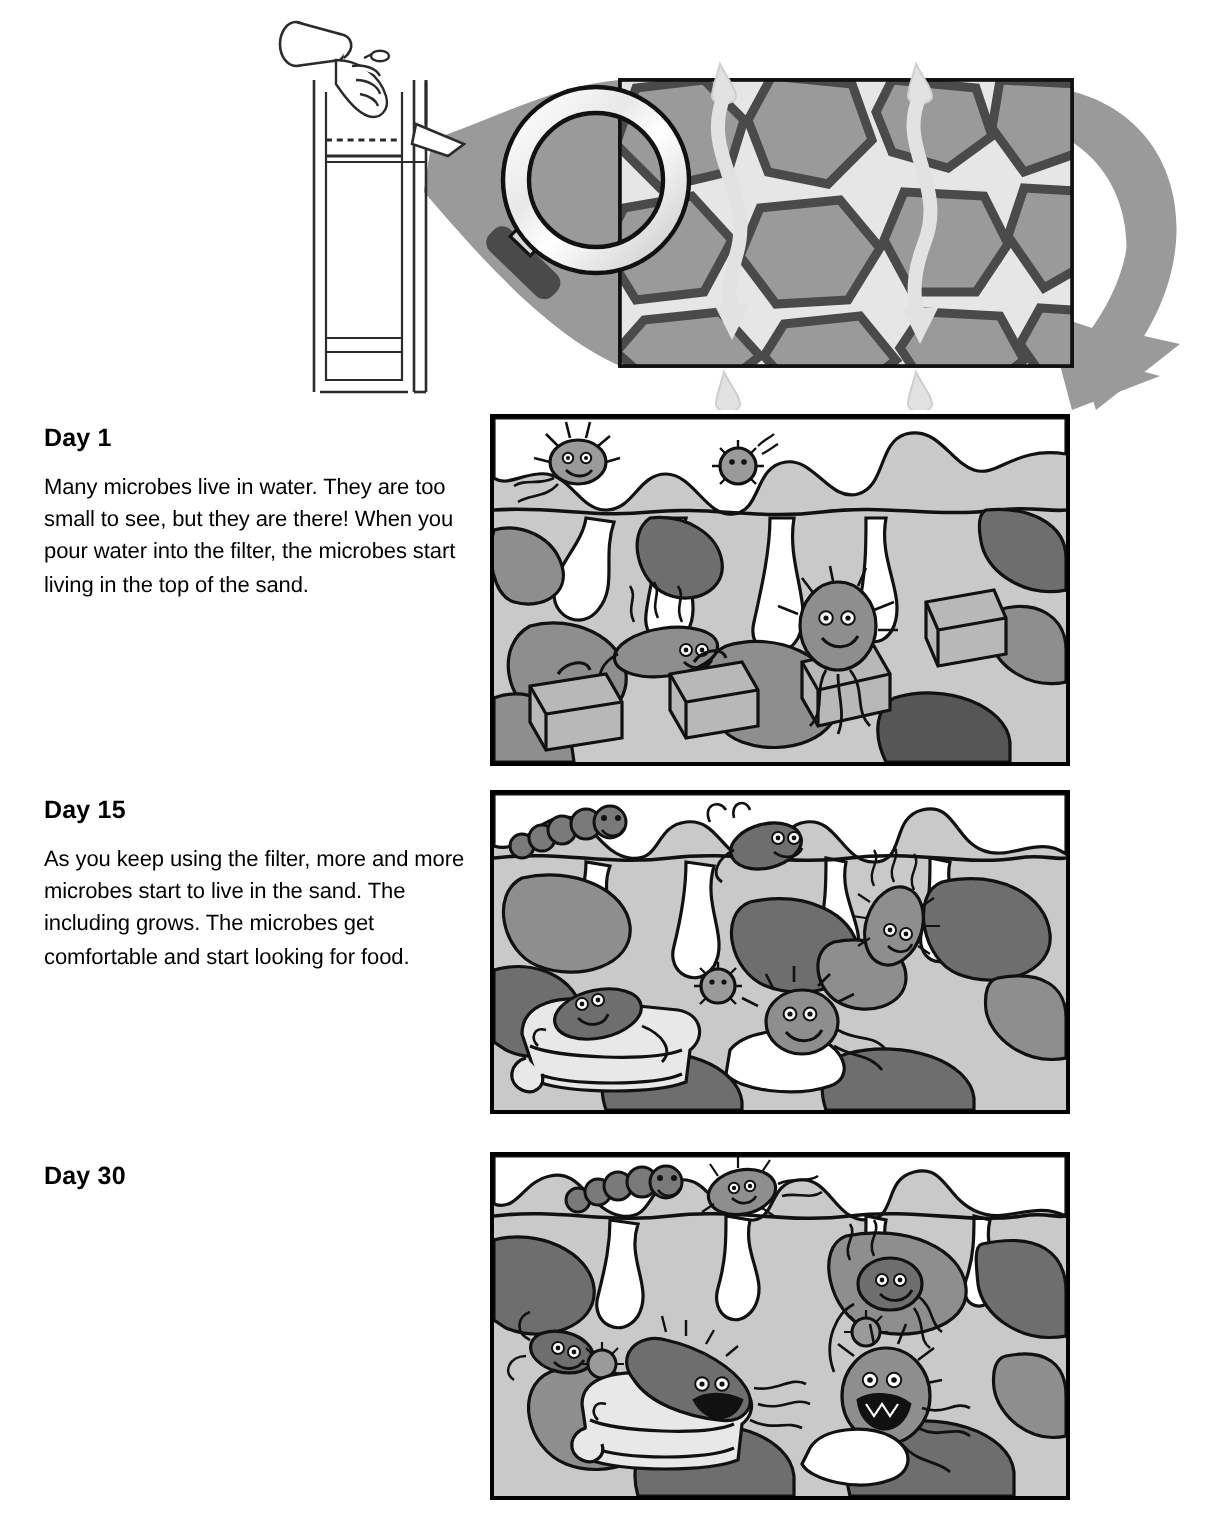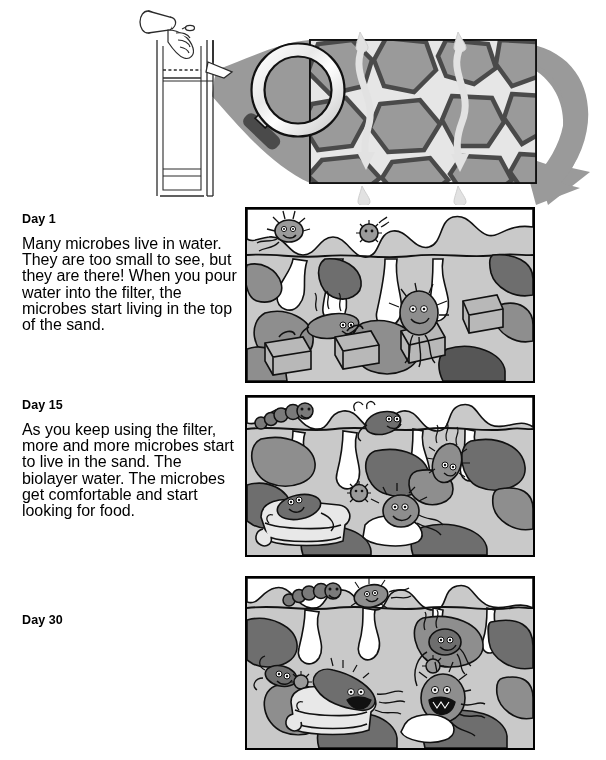--- a/index.html
+++ b/index.html
@@ -19,26 +19,26 @@
   #row-day1{top:205px;height:185px;}
   #row-day15{top:392px;height:178px;text-decoration:underline;}
   #row-day30{top:572px;height:188px;}
 
   .day-text{position:absolute;left:22px;top:0;width:218px;}
   .day-heading{
     font-size:12.5px;font-weight:bold;letter-spacing:.1px;
     margin:0 0 9px 0;line-height:1.1;
   }
   .day-body{
-    font-size:16px;line-height:16.3px;margin:0;
+    font-size:11px;line-height:16.3px;margin:0;
     letter-spacing:-0.05px;
   }
   #row-day1 .day-text{top:8px;}
   #row-day15 .day-text{top:7px;}
-  #row-day30 .day-text{top:10px;margin-top:32px;}
+  #row-day30 .day-text{top:10px;}
 
   .panel{
     position:absolute;left:245px;
     border:2px solid #000;background:#c9c9c9;
     overflow:hidden;
   }
   #panel-day1{top:2px;width:286px;height:172px;}
   #panel-day15{top:3px;width:286px;height:158px;}
   #panel-day30{top:4px;width:286px;height:170px;}
   .panel svg{display:block;width:100%;height:100%;}
@@ -275,21 +275,21 @@
           <path d="M166 126 C 160 136, 166 146, 158 154 M178 126 C 186 136, 180 146, 188 154
                    M172 128 C 172 140, 176 148, 172 158" fill="none" stroke="#111" stroke-width="1.4"></path>
         </g>
       </svg>
     </div>
   </div>
 
   <div class="day-row" id="row-day15">
     <div class="day-text">
       <p class="day-heading">Day 15</p>
-      <p class="day-body">As you keep using the filter, more and more microbes start to live in the sand. The biolayer water. The microbes get comfortable and start looking for food.</p>
+      <p class="day-body">As you keep using the filter, more and more microbes start to live in the sand. The including grows. The microbes get comfortable and start looking for food.</p>
     </div>
     <div class="panel" id="panel-day15">
       <svg viewBox="0 0 286 158" xmlns="http://www.w3.org/2000/svg">
         <rect x="0" y="0" width="286" height="158" fill="#c9c9c9"></rect>
 
         <g fill="#ffffff" stroke="#111" stroke-width="1.6">
           <path d="M0 0 L286 0 L286 30 C 272 20, 258 34, 244 28 C 230 22, 230 4, 214 8
                    C 198 12, 206 34, 190 34 C 174 34, 172 12, 156 14 C 140 16, 146 36, 130 34
                    C 114 32, 112 12, 96 14 C 80 16, 84 34, 68 32 C 52 30, 48 8, 32 12
                    C 18 15, 14 30, 0 26 Z"></path>

